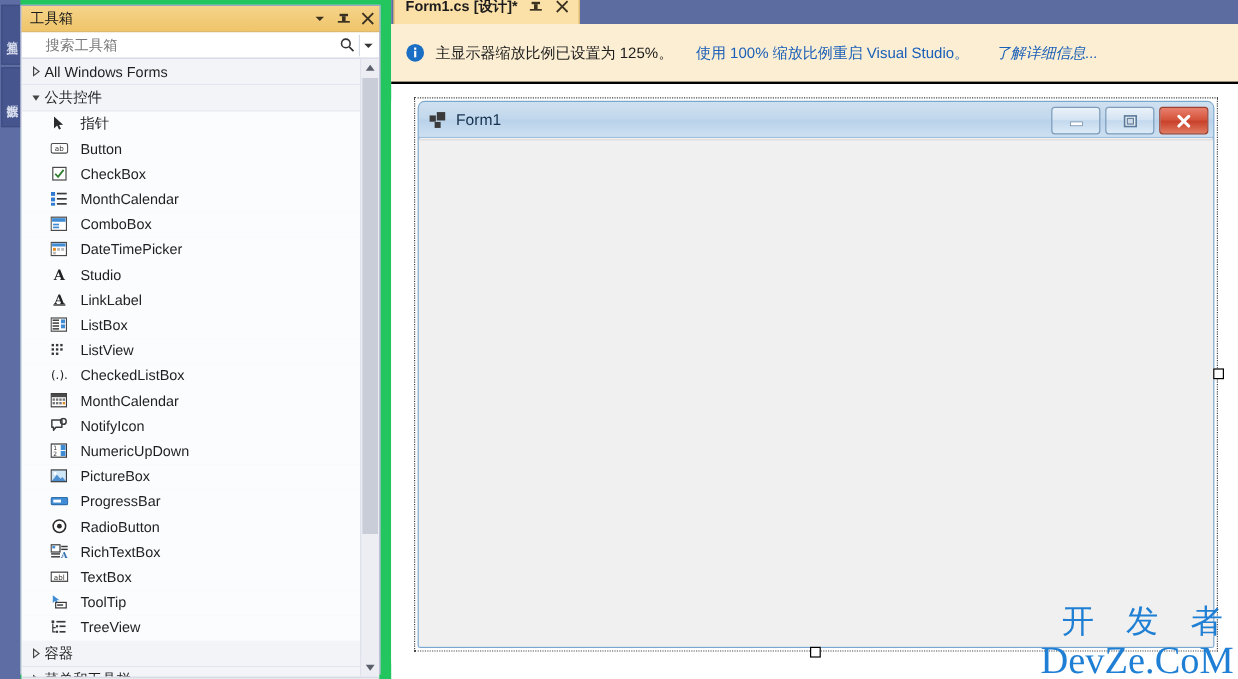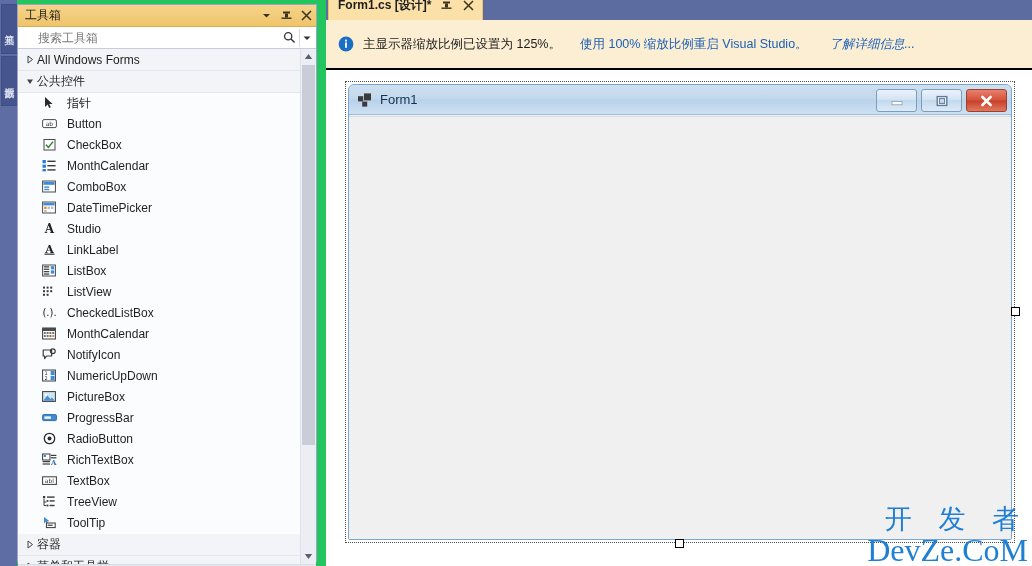--- a/index.html
+++ b/index.html
@@ -561,42 +561,42 @@
               <rect x="0.6" y="2.8" width="13.8" height="7.6" fill="#fff" stroke="#3a3a3a"></rect>
               <text x="7.4" y="9" font-size="6" text-anchor="middle" fill="#333" font-family="DejaVu Sans">abl</text>
             </svg>
           </span>
           <span class="lbl">TextBox</span>
         </div>
 
         <div class="item">
           <span class="ic">
             <svg width="14" height="13" viewBox="0 0 14 13">
+              <path d="M2 1 L2 7.4 L4 5.6 L5.2 8.4 L6.4 7.8 L5.2 5.2 L7.6 5.2 Z" fill="#3f8bd4"></path>
+              <rect x="4.4" y="7" width="8.8" height="4.6" fill="#fff" stroke="#3a3a3a"></rect>
+              <rect x="5.6" y="8.6" width="5" height="1.2" fill="#3a3a3a"></rect>
+            </svg>
+          </span>
+          <span class="lbl">ToolTip</span>
+        </div>
+
+        <div class="item">
+          <span class="ic">
+            <svg width="14" height="13" viewBox="0 0 14 13">
               <rect x="1" y="1" width="2.2" height="2.2" fill="#3a3a3a"></rect>
               <rect x="5" y="1.4" width="7.6" height="1.4" fill="#3a3a3a"></rect>
               <path d="M2 3.6 V10.6 H4.4" stroke="#3a3a3a" stroke-width="1" fill="none"></path>
               <rect x="4.6" y="5" width="1.8" height="1.8" fill="#3a3a3a"></rect>
               <rect x="7.6" y="5.2" width="5" height="1.4" fill="#3a3a3a"></rect>
               <path d="M2 7 H4.4" stroke="#3a3a3a" stroke-width="1"></path>
               <rect x="4.6" y="9.6" width="1.8" height="1.8" fill="#3a3a3a"></rect>
               <rect x="7.6" y="9.8" width="5" height="1.4" fill="#3a3a3a"></rect>
             </svg>
           </span>
           <span class="lbl">TreeView</span>
-        </div>
-
-        <div class="item">
-          <span class="ic">
-            <svg width="14" height="13" viewBox="0 0 14 13">
-              <path d="M2 1 L2 7.4 L4 5.6 L5.2 8.4 L6.4 7.8 L5.2 5.2 L7.6 5.2 Z" fill="#3f8bd4"></path>
-              <rect x="4.4" y="7" width="8.8" height="4.6" fill="#fff" stroke="#3a3a3a"></rect>
-              <rect x="5.6" y="8.6" width="5" height="1.2" fill="#3a3a3a"></rect>
-            </svg>
-          </span>
-          <span class="lbl">ToolTip</span>
         </div>
 
         <div class="grp">
           <span class="tri">
             <svg width="8" height="9" viewBox="0 0 8 9">
                 <path d="M2 1 L6.5 4.5 L2 8 Z" fill="none" stroke="#444" stroke-width="1"></path>
               </svg>
           </span>
           <span>容器</span>
         </div>

